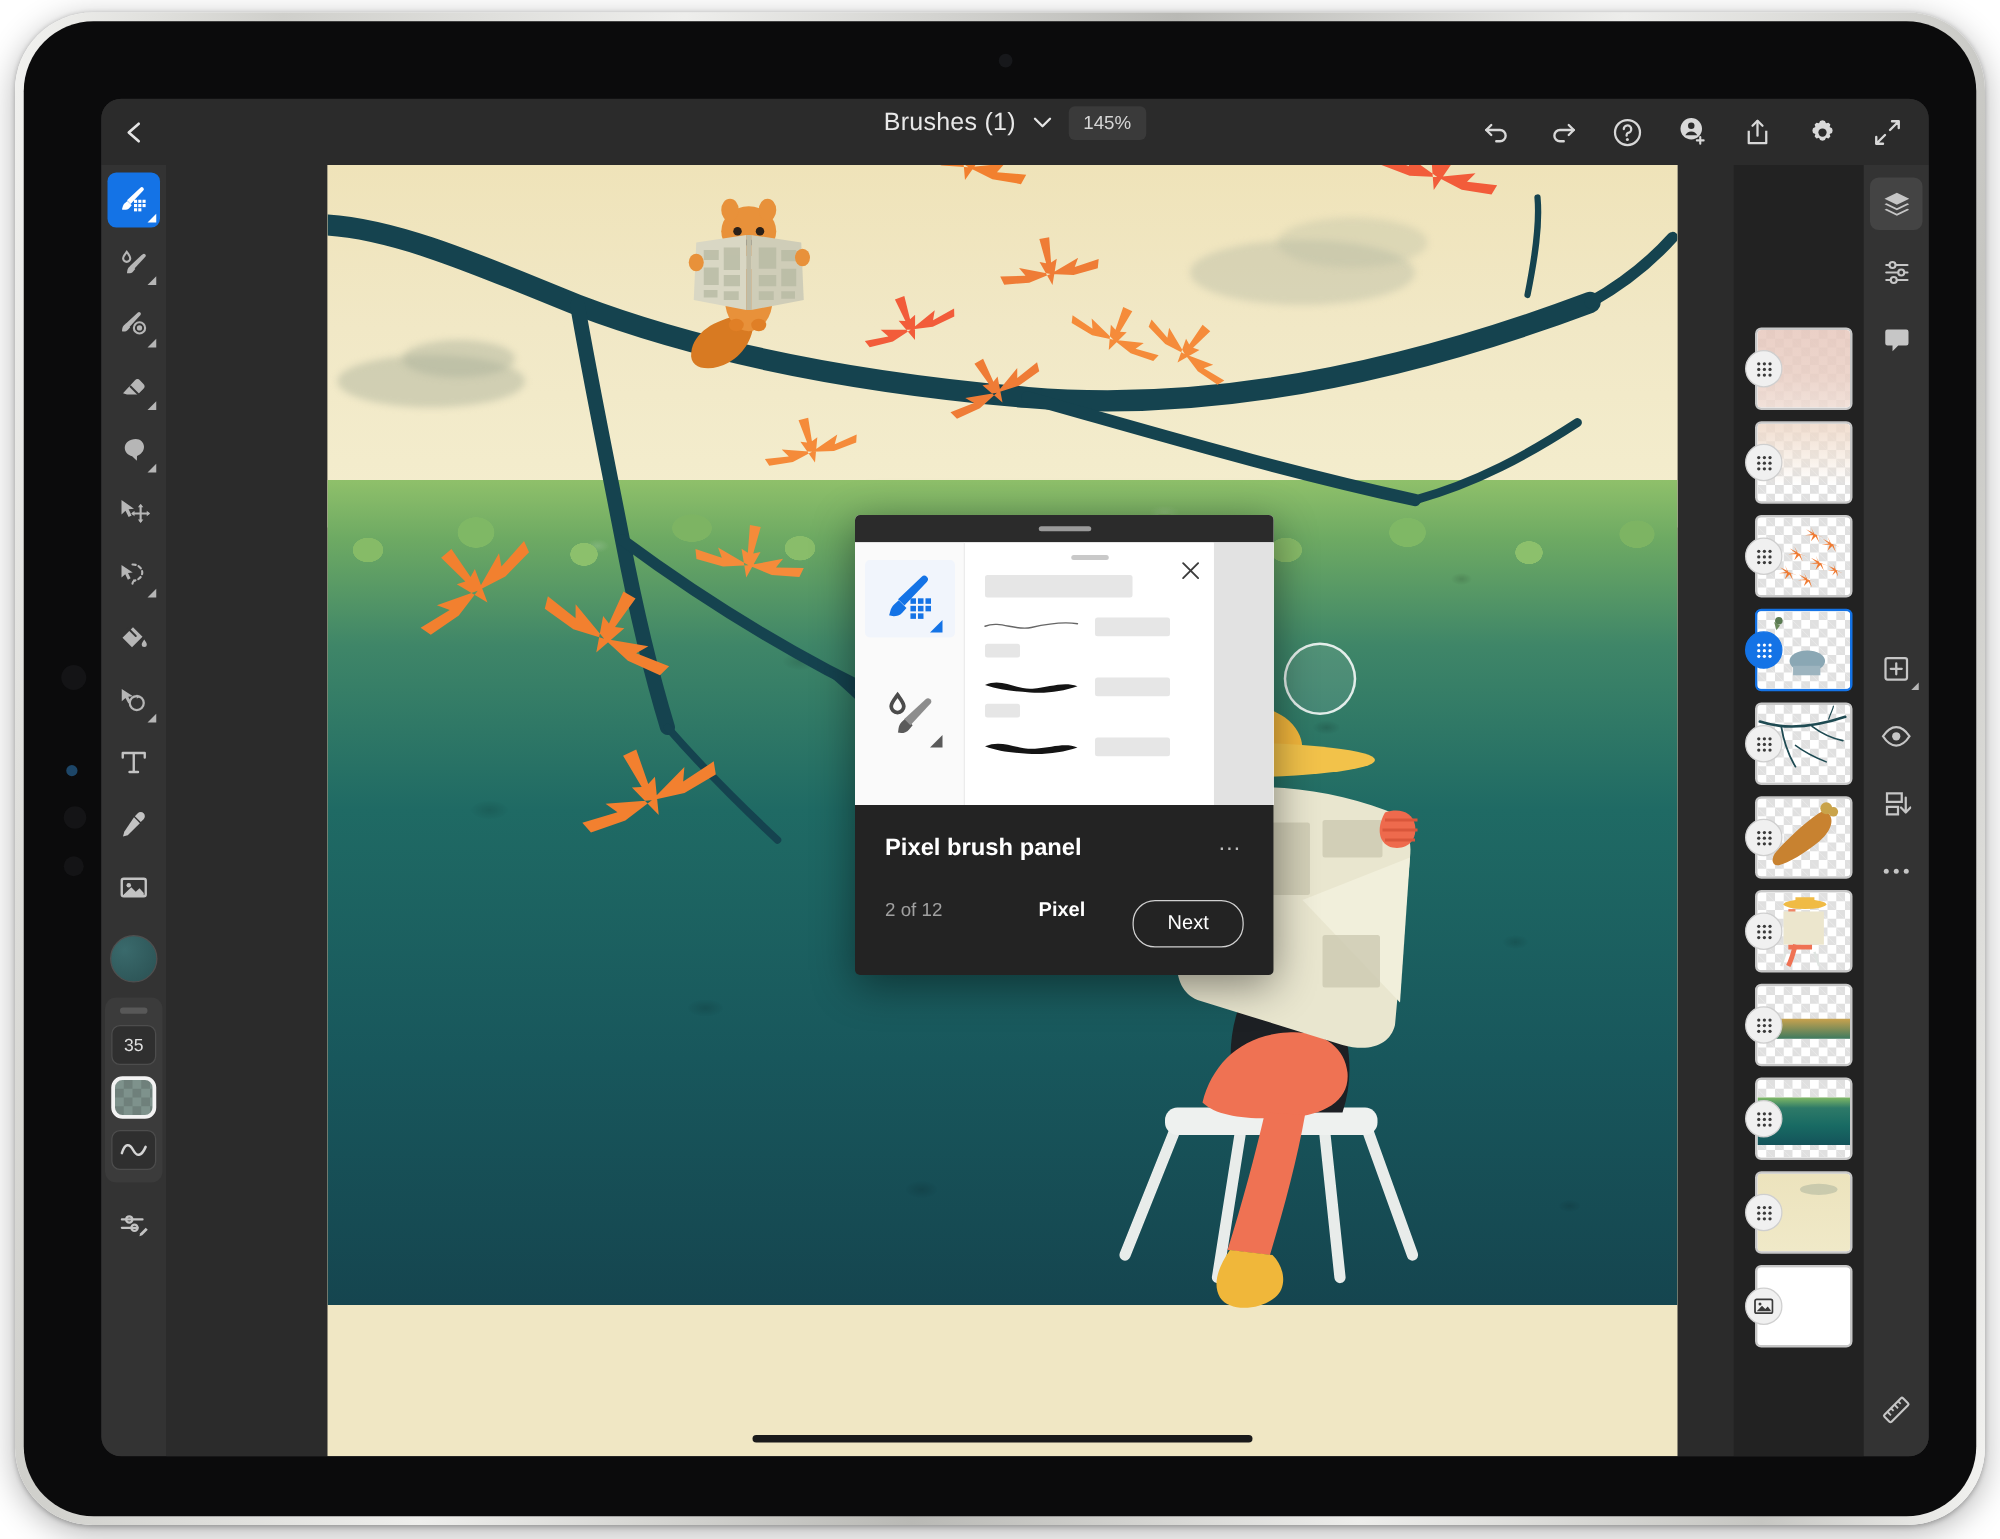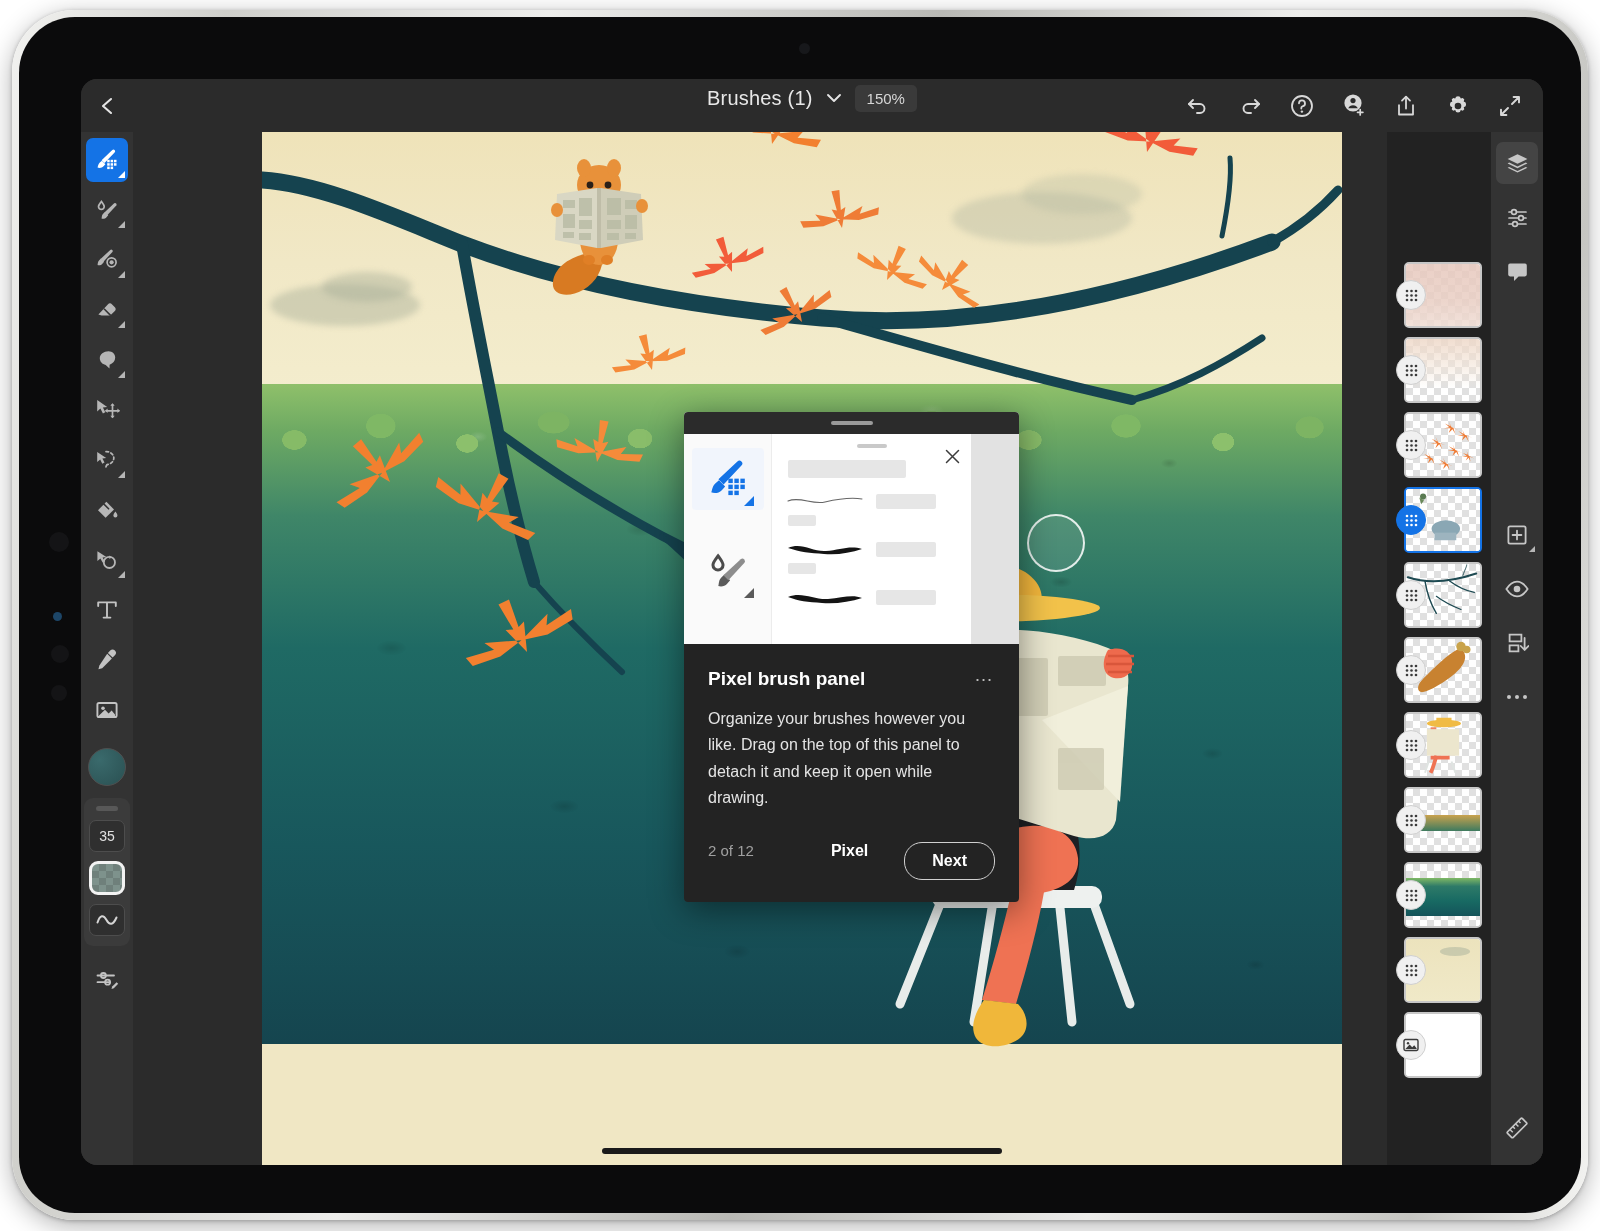--- a/index.html
+++ b/index.html
@@ -278,21 +278,21 @@
   #cm-heading-row { display: flex; align-items: flex-start; justify-content: space-between; }
   #cm-heading { color: #ffffff; font-size: 19px; font-weight: bold; }
   #cm-more { color: #bdbdbd; font-size: 19px; letter-spacing: 2px; cursor: pointer; line-height: 14px; }
   #cm-desc { color: #e4e4e4; font-size: 16px; line-height: 1.65; margin-top: 16px; }
   #cm-footer { display: flex; margin-top: 30px; }
   #cm-step { color: #a0a0a0; font-size: 15px; }
   #cm-back { color: #ffffff; font-size: 16px; font-weight: bold; margin-left: 77px; cursor: pointer; }
   #cm-next {
     margin-left: auto;
     border: 1px solid #d0d0d0; border-radius: 18px;
-    color: #ffffff; font-size: 16px; font-weight: bold;
+    color: #ffffff; font-size: 16px; font-weight: normal;
     padding: 9px 27px; background: transparent; cursor: pointer;
   }
 
   
   #layers-panel {
     position: absolute; right: 52px; top: 53px;
     width: 104px; height: 1033px;
     background: #222222;
     padding: 130px 0 0 0;
     display: flex; flex-direction: column; align-items: center; gap: 9px;
@@ -367,21 +367,21 @@
           </svg>
         </div>
 
         <div id="title-cluster">
           <span id="doc-title">Brushes (1)</span>
           <span id="title-chevron">
             <svg width="16" height="10" viewBox="0 0 16 10">
               <path d="M2 2 L8 8 L14 2" fill="none" stroke="#e4e4e4" stroke-width="1.9" stroke-linecap="round" stroke-linejoin="round"></path>
             </svg>
           </span>
-          <span id="zoom-badge">150%</span>
+          <span id="zoom-badge">145%</span>
         </div>
 
         <div id="topbar-actions">
           <div class="tb-icon">
             <svg width="24" height="20" viewBox="0 0 24 20">
               <path d="M7 4 L3 8 L7 12" fill="none" stroke="#d8d8d8" stroke-width="1.9" stroke-linecap="round" stroke-linejoin="round"></path>
               <path d="M3 8 H14 a4.5 4.5 0 0 1 0 9 H11" fill="none" stroke="#d8d8d8" stroke-width="1.9" stroke-linecap="round" stroke-linejoin="round"></path>
             </svg>
           </div>
           <div class="tb-icon">
@@ -768,21 +768,20 @@
 
               <div id="cm-right-strip"></div>
             </div>
           </div>
 
           <div id="cm-text">
             <div id="cm-heading-row">
               <div id="cm-heading">Pixel brush panel</div>
               <div id="cm-more">…</div>
             </div>
-            <div id="cm-desc">Organize your brushes however you like. Drag on the top of this panel to detach it and keep it open while drawing.</div>
             <div id="cm-footer">
               <span id="cm-step">2 of 12</span>
               <span id="cm-back">Pixel</span>
               <button id="cm-next">Next</button>
             </div>
           </div>
         </div>
       </div>
 
       <div id="layers-panel">

